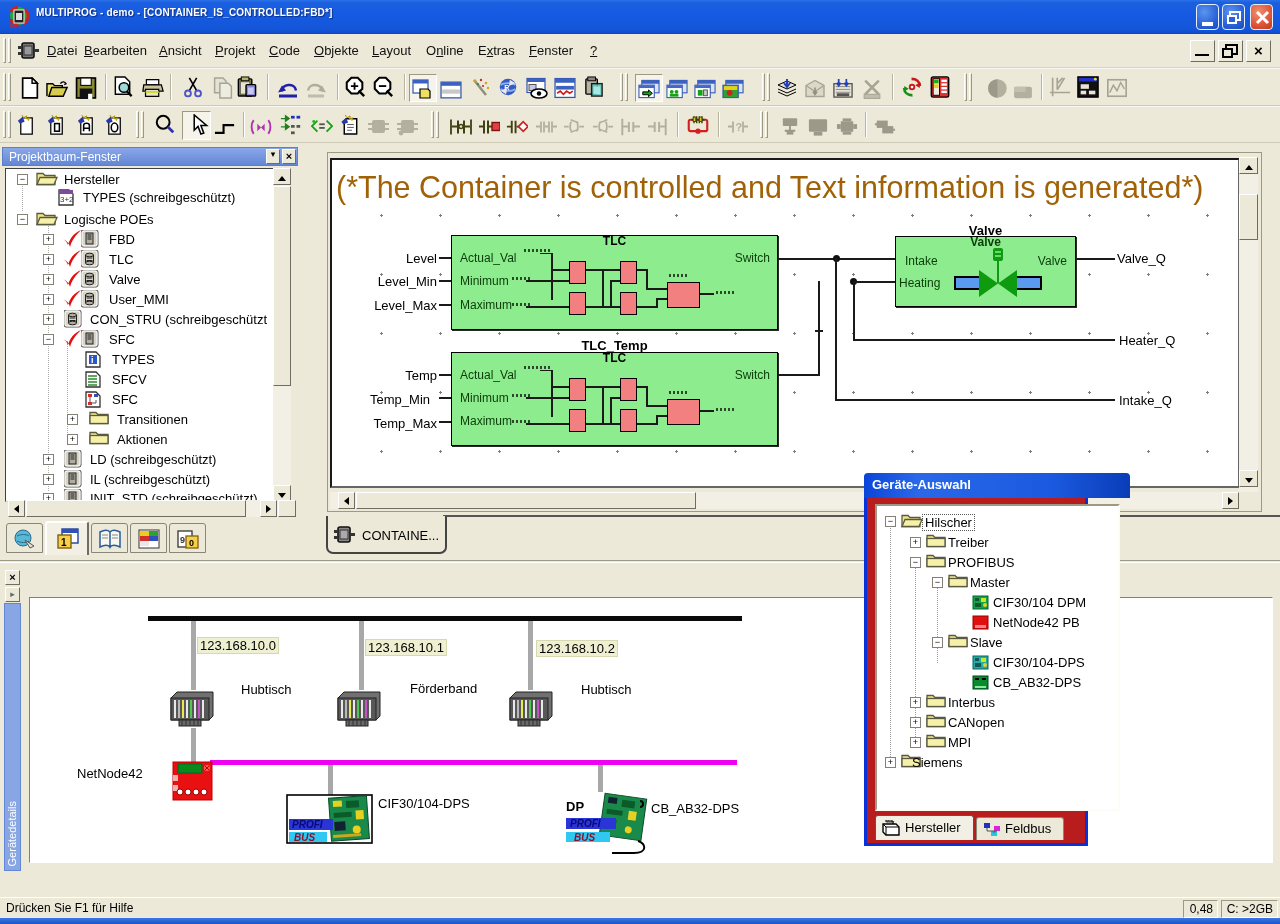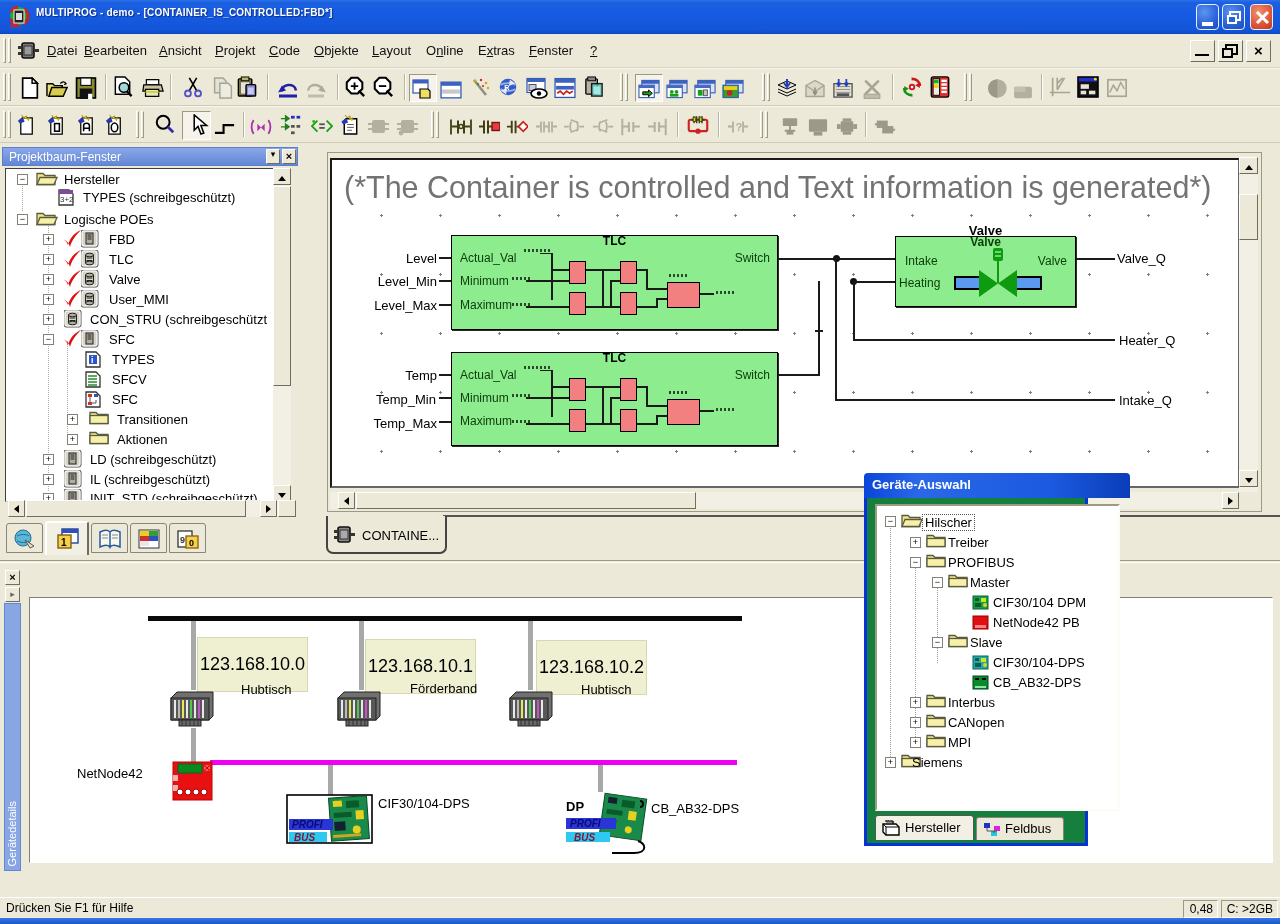--- a/index.html
+++ b/index.html
@@ -44,28 +44,28 @@
 .wire{position:absolute;background:#1a1a1a}
 .lbl{position:absolute;font-size:13px;color:#000;white-space:nowrap}
 .glbl{position:absolute;font-size:12px;color:#0a3c0a;white-space:nowrap}
 .pb{position:absolute;background:#f28080;border:1px solid #000}
 .dot{position:absolute;width:7px;height:7px;border-radius:50%;background:#111}
 
 #bpanel{left:0;top:563px;width:1280px;height:325px;background:#ece9d8}
 #bwhite{position:absolute;left:29px;top:34px;width:1244px;height:266px;background:#fff;border:1px solid;border-color:#808080 #fff #fff #808080}
 #gstrip{position:absolute;left:4px;top:40px;width:17px;height:268px;background:#88a5e4;border:1px solid #6287d6}
 #gstrip span{position:absolute;bottom:4px;left:1px;color:#fff;font-size:11px;writing-mode:vertical-rl;transform:rotate(180deg)}
-.iplbl{position:absolute;background:#eff0d2;border:1px solid #d8d8b0;font-size:18px;padding:16px 2px;color:#000}
+.iplbl{position:absolute;background:#eff0d2;border:1px solid #d8d8b0;font-size:13px;padding:0 2px;color:#000}
 .netlbl{position:absolute;font-size:13px;color:#000}
 
 #status{left:0;top:897px;width:1280px;height:21px;background:#ece9d8;border-top:1px solid #fff;font-size:12px}
 .sfield{position:absolute;top:2px;height:18px;border:1px solid;border-color:#9d9a84 #fff #fff #9d9a84;font-size:12px;padding:1px 4px;text-align:right}
 #bluebar{left:0;top:918px;width:1280px;height:6px;background:linear-gradient(#3a77e8,#1b55c8)}
 
-#dlg{left:864px;top:476px;width:224px;height:370px;background:#15803d;border:3px solid #0831d9;border-top:none}
+#dlg{left:864px;top:476px;width:224px;height:370px;background:#b91c1c;border:3px solid #0831d9;border-top:none}
 #dlgTitle{position:absolute;left:-3px;top:-3px;width:266px;height:25px;background:linear-gradient(90deg,#0a45d8,#2a68e8 20%,#1b5ae0 70%,#0a3db8);border-radius:4px 4px 0 0;color:#fff;font-weight:bold;font-size:13px;padding:4px 0 0 8px}
 #dtree{position:absolute;left:8px;top:28px;width:245px;height:307px;background:#fff;border:2px solid;border-color:#9d9a84 #fdfdf6 #fdfdf6 #9d9a84;overflow:hidden}
 .dtab{position:absolute;background:#ece9d8;border:1px solid #888579;border-bottom:none;border-radius:3px 3px 0 0;font-size:13px;color:#000}
 </style></head>
 <body>
 
 <div id="title" class="abs">
   <svg class="abs" style="left:7px;top:5px" width="24" height="24" viewBox="0 0 24 24">
     <circle cx="12" cy="11" r="9" fill="#22aa33"></circle>
     <circle cx="12" cy="11" r="9" fill="none" stroke="#cc2222" stroke-width="3" stroke-dasharray="9 7"></circle>
@@ -727,27 +727,27 @@
           <rect x="10" y="8" width="12" height="12" fill="#f8d048" stroke="#806010" stroke-width="1.3"></rect>
           <text x="13" y="18" font-size="9" font-weight="bold" fill="#000">0</text>
         </svg>
    </div>
  </div>
 </div>
 
 <div id="doc" class="abs">
  <div id="canvas">
   <div class="abs" style="left:0;top:0;right:0;bottom:0;background-image:radial-gradient(circle,#7e7e7e 1.2px,transparent 1.2px);background-size:59px 59px;background-position:20px 26px"></div>
-  <div class="abs" style="left:12px;top:10px;font-size:30.5px;color:#737373">(*The Container is controlled and Text information is generated*)</div>
+  <div class="abs" style="left:4px;top:10px;font-size:30.5px;color:#a16207">(*The Container is controlled and Text information is generated*)</div>
 
   <div class="lbl" style="left:30px;top:91px;width:75px;text-align:right">Level</div>
   <div class="lbl" style="left:7px;top:114px;width:98px;text-align:right">Level_Min</div>
   <div class="lbl" style="left:7px;top:138px;width:98px;text-align:right">Level_Max</div>
   <div class="lbl" style="left:30px;top:208px;width:75px;text-align:right">Temp</div>
-  <div class="lbl" style="left:25px;top:232px;width:98px;text-align:center">Temp_Min</div>
+  <div class="lbl" style="left:0;top:232px;width:98px;text-align:right">Temp_Min</div>
   <div class="lbl" style="left:7px;top:256px;width:98px;text-align:right">Temp_Max</div>
   <div class="wire" style="left:107px;top:97px;width:12px;height:2px"></div>
   <div class="wire" style="left:107px;top:120px;width:12px;height:2px"></div>
   <div class="wire" style="left:107px;top:144px;width:12px;height:2px"></div>
   <div class="wire" style="left:107px;top:214px;width:12px;height:2px"></div>
   <div class="wire" style="left:107px;top:237px;width:12px;height:2px"></div>
   <div class="wire" style="left:107px;top:261px;width:12px;height:2px"></div>
 
   <div class="gb" style="left:119px;top:75px;width:327px;height:95px">
     <div class="glbl" style="left:0;top:-2px;width:100%;text-align:center;color:#000;font-weight:bold">TLC</div>
@@ -777,20 +777,21 @@
     <div class="pb" style="left:168px;top:25px;width:17px;height:23px"></div>
     <div class="pb" style="left:168px;top:56px;width:17px;height:23px"></div>
     <div class="pb" style="left:215px;top:46px;width:33px;height:26px"></div>
     <div class="abs" style="left:72px;top:13px;width:26px;height:3px;background:repeating-linear-gradient(90deg,#2a4a2a 0 2px,transparent 2px 4px)"></div>
     <div class="abs" style="left:60px;top:41px;width:20px;height:3px;background:repeating-linear-gradient(90deg,#2a4a2a 0 2px,transparent 2px 4px)"></div>
     <div class="abs" style="left:60px;top:67px;width:20px;height:3px;background:repeating-linear-gradient(90deg,#2a4a2a 0 2px,transparent 2px 4px)"></div>
     <div class="abs" style="left:217px;top:38px;width:18px;height:3px;background:repeating-linear-gradient(90deg,#2a4a2a 0 2px,transparent 2px 4px)"></div>
     <div class="abs" style="left:264px;top:55px;width:18px;height:3px;background:repeating-linear-gradient(90deg,#2a4a2a 0 2px,transparent 2px 4px)"></div>
   </div>
 
+  <div class="lbl" style="left:119px;top:178px;width:327px;text-align:center;font-weight:bold">TLC_Temp</div>
   <div class="gb" style="left:119px;top:192px;width:327px;height:94px">
     <div class="glbl" style="left:0;top:-2px;width:100%;text-align:center;color:#000;font-weight:bold">TLC</div>
     <div class="glbl" style="left:8px;top:15px">Actual_Val</div>
     <div class="glbl" style="left:8px;top:38px">Minimum</div>
     <div class="glbl" style="left:8px;top:61px">Maximum</div>
     <div class="glbl" style="right:7px;top:15px">Switch</div>
     <div class="wire" style="left:88px;top:17px;width:12px;height:1px"></div>
     <div class="wire" style="left:99px;top:17px;width:2px;height:47px"></div>
     <div class="wire" style="left:99px;top:33px;width:18px;height:2px"></div>
     <div class="wire" style="left:74px;top:44px;width:43px;height:2px"></div>

